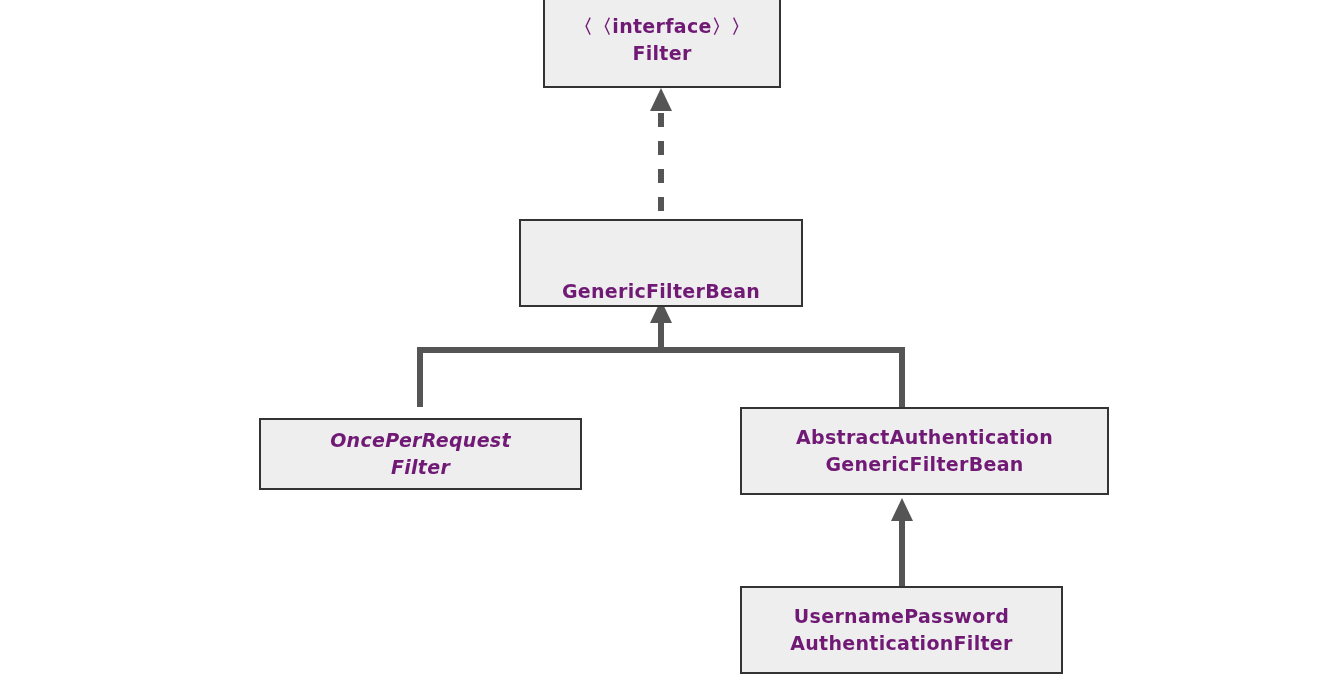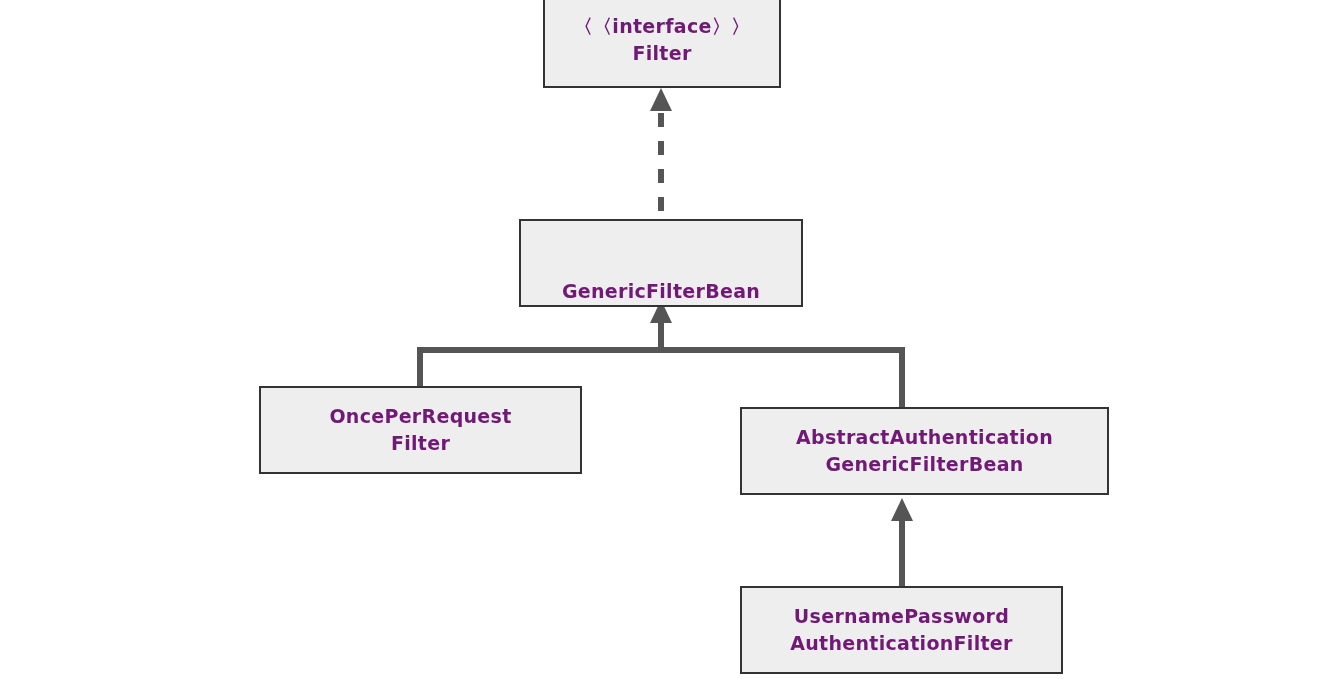--- a/index.html
+++ b/index.html
@@ -82,21 +82,21 @@
 
   <div class="uml-box" style="left:543px; top:-8px; width:238px; height:96px;">
     <span class="uml-line stereotype">〈〈interface〉〉</span>
     <span class="uml-line">Filter</span>
   </div>
 
   <div class="uml-box" style="left:519px; top:219px; width:284px; height:88px;justify-content:flex-end;">
     <span class="uml-line">GenericFilterBean</span>
   </div>
 
-  <div class="uml-box" style="left:259px; top:386px; width:323px; height:88px;">
+  <div class="uml-box" style="left:259px; top:418px; width:323px; height:72px;font-style:italic;">
     <span class="uml-line">OncePerRequest</span>
     <span class="uml-line">Filter</span>
   </div>
 
   <div class="uml-box" style="left:740px; top:407px; width:369px; height:88px;">
     <span class="uml-line">AbstractAuthentication</span>
     <span class="uml-line">GenericFilterBean</span>
   </div>
 
   <div class="uml-box" style="left:740px; top:586px; width:323px; height:88px;">

